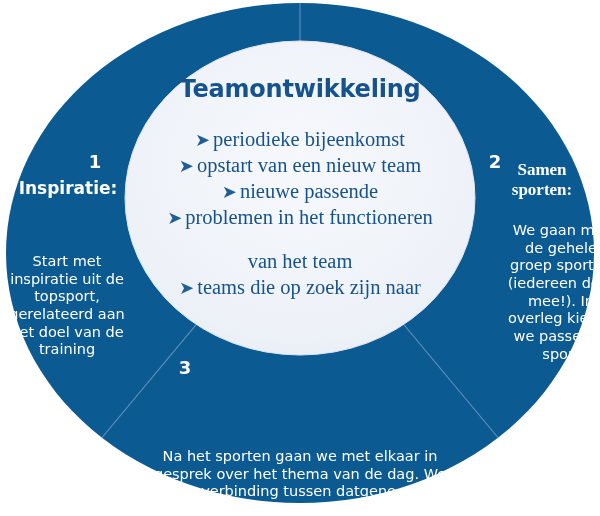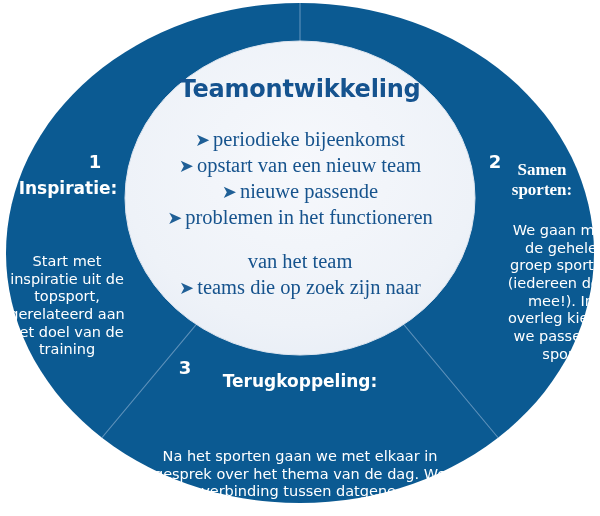--- a/index.html
+++ b/index.html
@@ -166,17 +166,16 @@
 
     <div class="txt seg-num s1-num">1</div>
     <div class="txt seg-head s1-head">Inspiratie:</div>
     <div class="txt seg-body s1-body">Start met inspiratie uit de topsport, gerelateerd aan het doel van de training</div>
 
     <div class="txt seg-num s2-num">2</div>
     <div class="txt seg-head s2-head">Samen sporten:</div>
     <div class="txt seg-body s2-body">We gaan met de gehele groep sporten (iedereen doet mee!). In overleg kiezen we passende sport</div>
 
     <div class="txt seg-num s3-num">3</div>
-    <div class="txt seg-head s3-head">Terugkoppeling:</div>
     <div class="txt seg-body s3-body">Na het sporten gaan we met elkaar in gesprek over het thema van de dag. We maken verbinding tussen datgene wat we hebben gezien, gebruiken onze ervaring met teams in de topsport, en de uitdagingen waar het team voor staat</div>
 
   </div>
 </div>
 
 </body></html>

